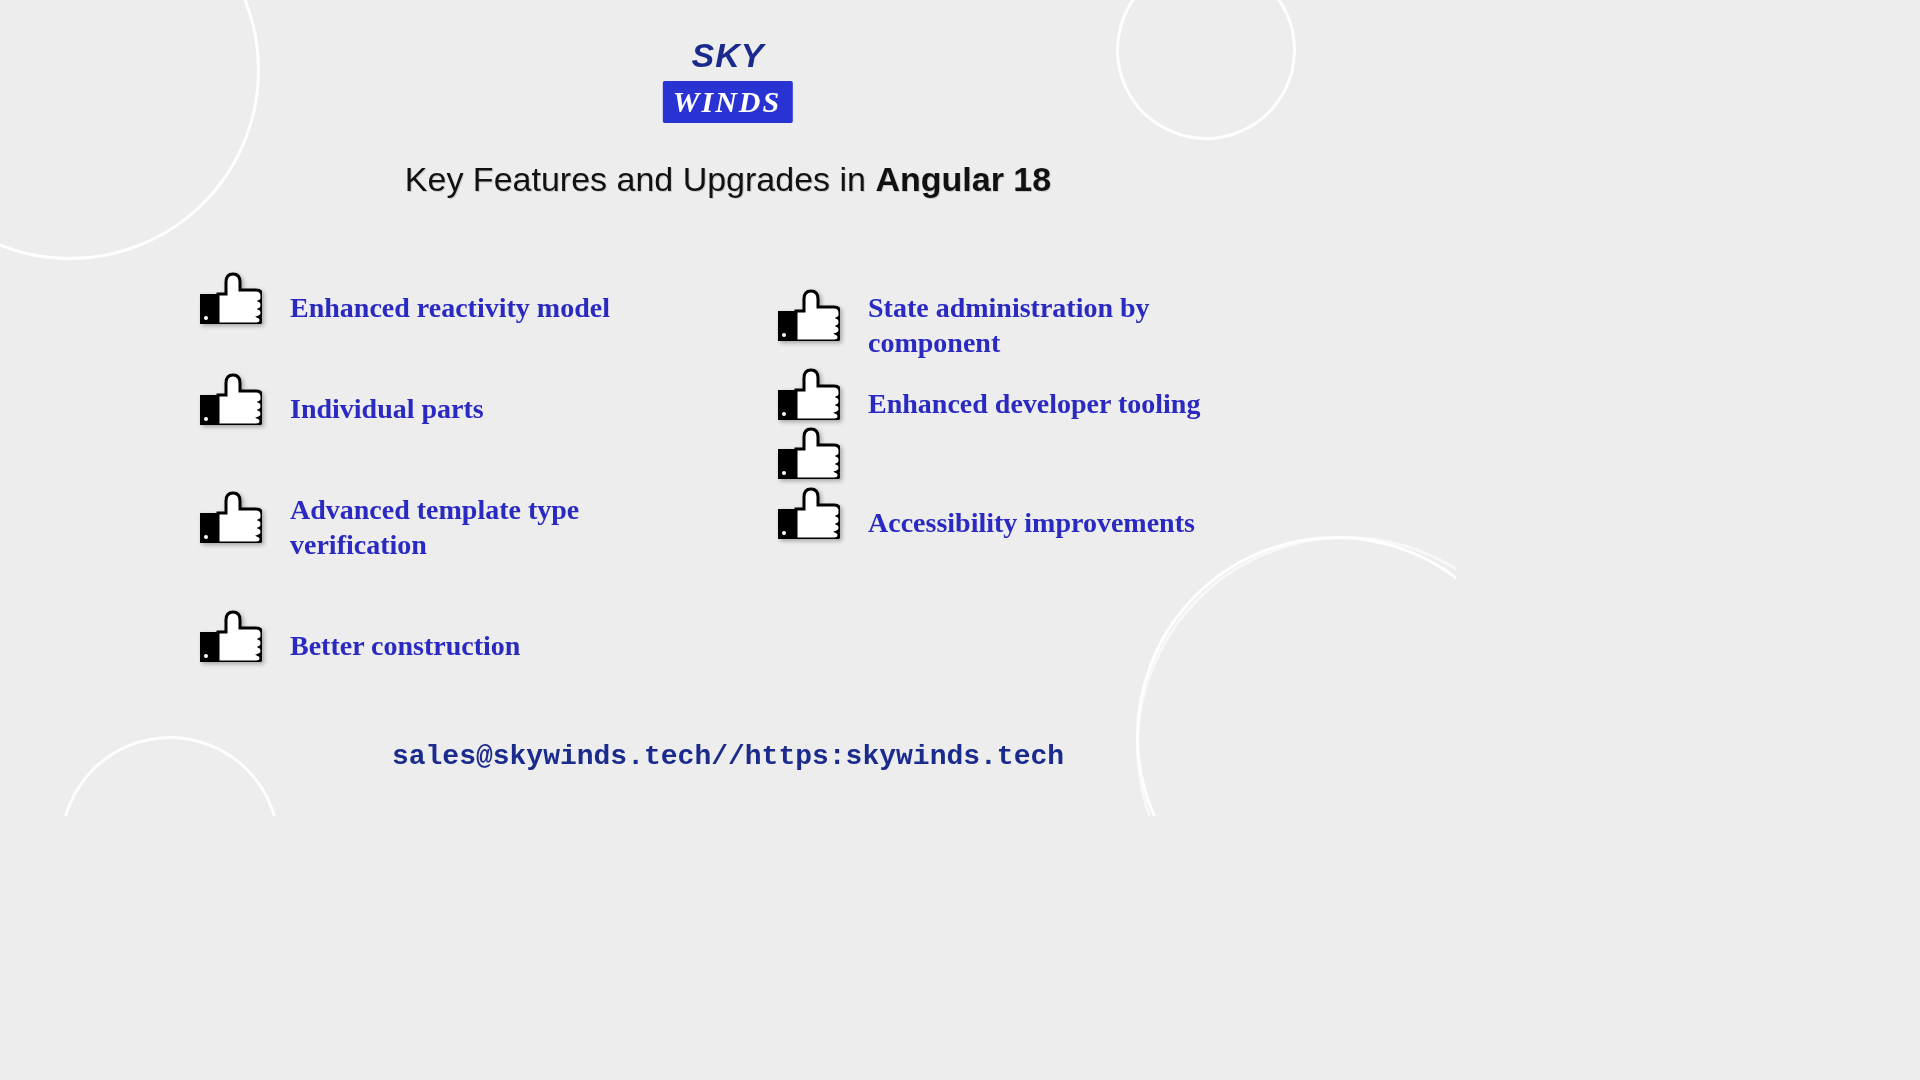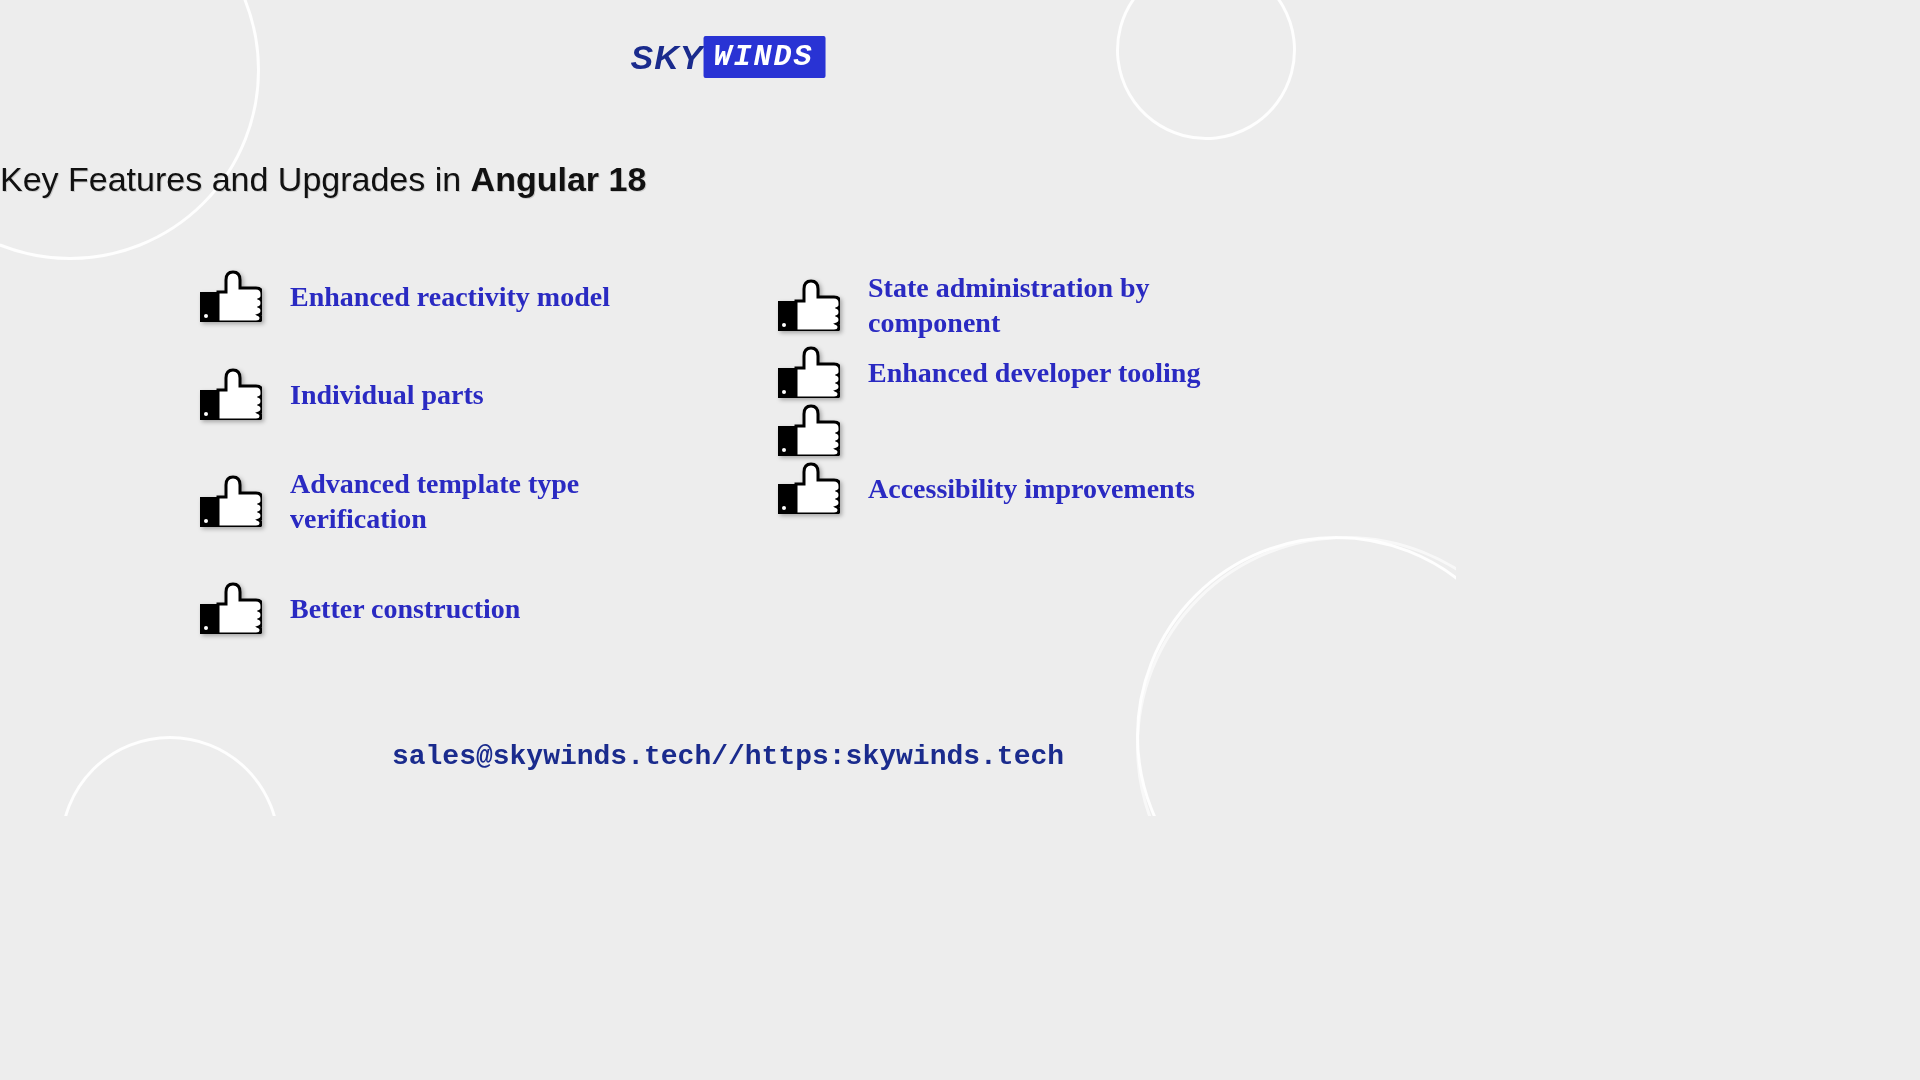--- a/index.html
+++ b/index.html
@@ -23,47 +23,49 @@
   .circle-br2 { bottom: -140px; right: -100px; width: 420px; height: 420px; opacity: 0.6; }
   .circle-bl { bottom: -140px; left: 60px; width: 220px; height: 220px; }
 
   .logo {
     position: absolute;
     top: 36px;
     left: 50%;
     transform: translateX(-50%);
     display: flex;
     align-items: center;
+    gap: 6px;
+    flex-direction: column;
   }
   .logo-sky {
     font-family: Arial, Helvetica, sans-serif;
     font-size: 34px;
     font-weight: 900;
     color: #1a2b8d;
     letter-spacing: 1px;
     font-style: italic;
   }
   .logo-winds {
-    font-family: Liberation Mono, monospace;
+    font-family: Liberation Serif, serif;
     font-size: 30px;
     font-weight: 900;
     color: #fff;
     background: #2933d4;
     padding: 4px 12px 4px 10px;
     letter-spacing: 2px;
     font-style: italic;
     border-radius: 2px;
   }
 
   .title {
     position: absolute;
     top: 160px;
     left: 0;
     right: 0;
-    text-align: left;
+    text-align: center;
     font-family: Arial, Helvetica, sans-serif;
     font-size: 34px;
     color: #111;
     font-weight: 400;
     text-shadow: 1px 1px 0 rgba(0,0,0,0.15);
   }
   .title .bold { font-weight: 700; }
 
   .features {
     position: absolute;
@@ -91,20 +93,21 @@
     position: relative;
     filter: drop-shadow(2px 2px 2px rgba(0,0,0,0.3));
   }
   .item-text {
     font-size: 28px;
     font-weight: 700;
     color: #2a2ac2;
     font-family: Georgia, 'Times New Roman', serif;
     max-width: 420px;
     line-height: 1.25;
+    margin-top: 20px;
   }
   .footer {
     position: absolute;
     bottom: 44px;
     left: 0;
     right: 0;
     text-align: center;
     font-family: Liberation Mono, monospace;
     font-size: 28px;
     font-weight: 700;

